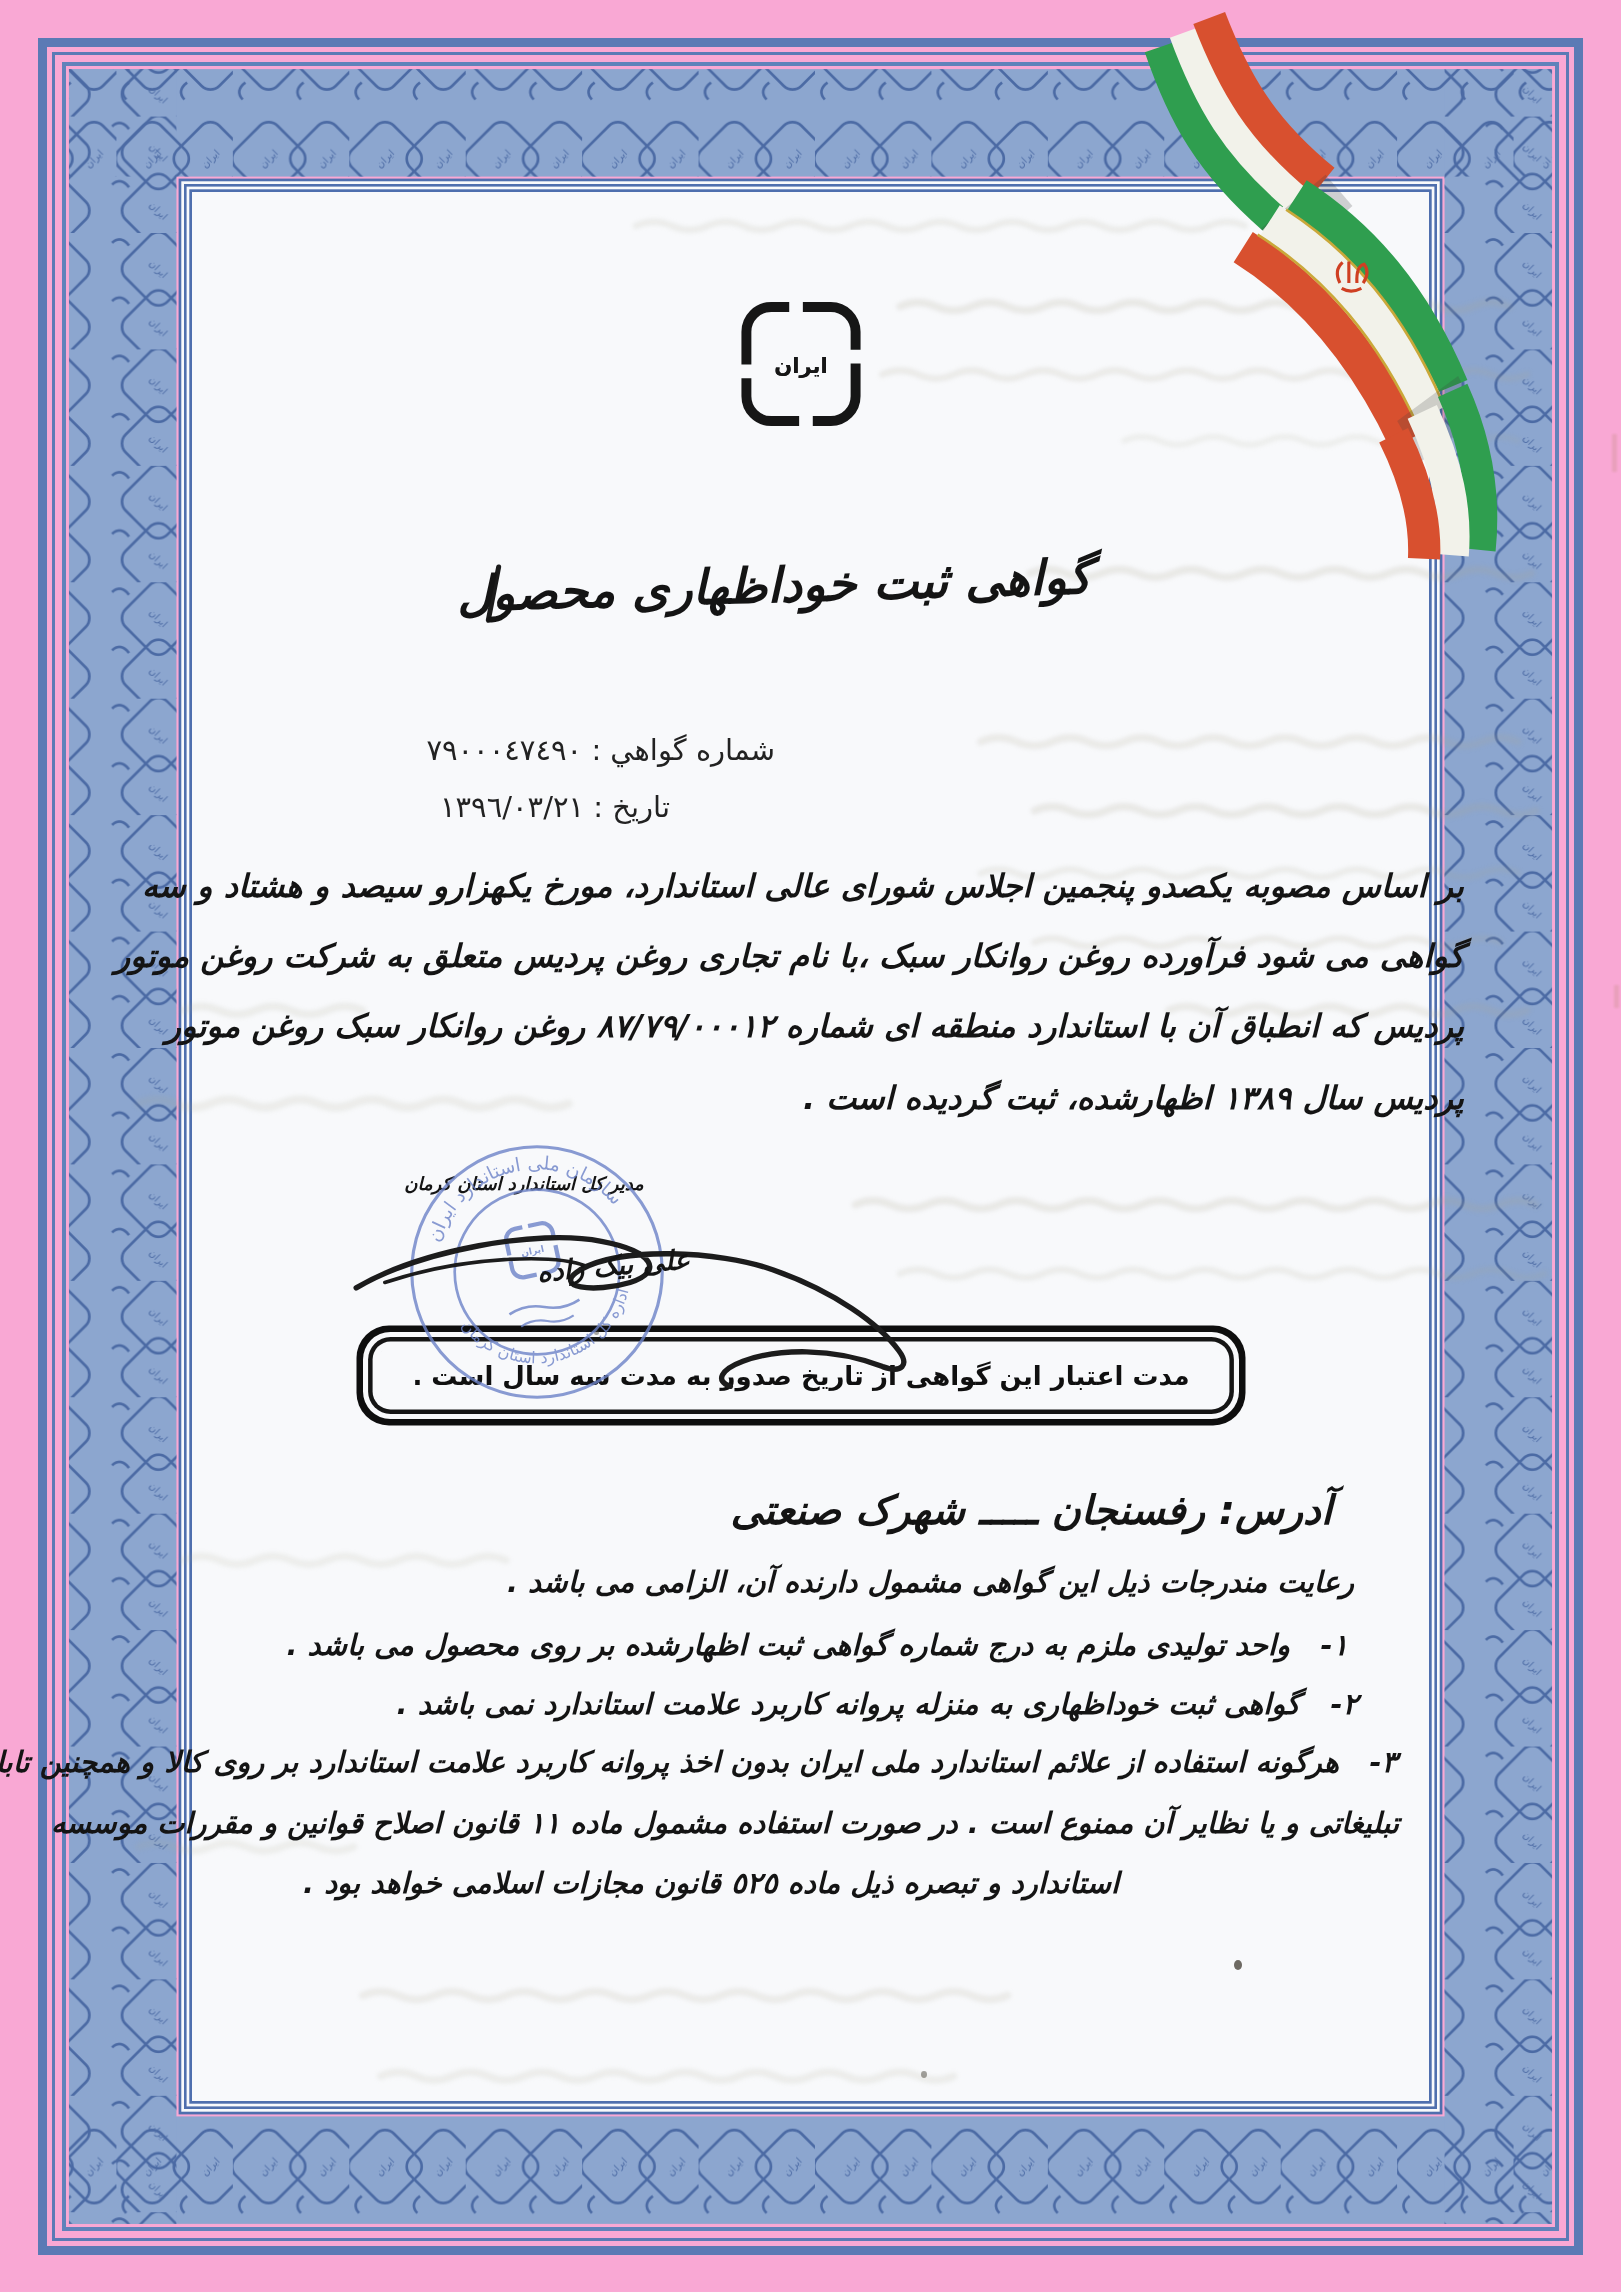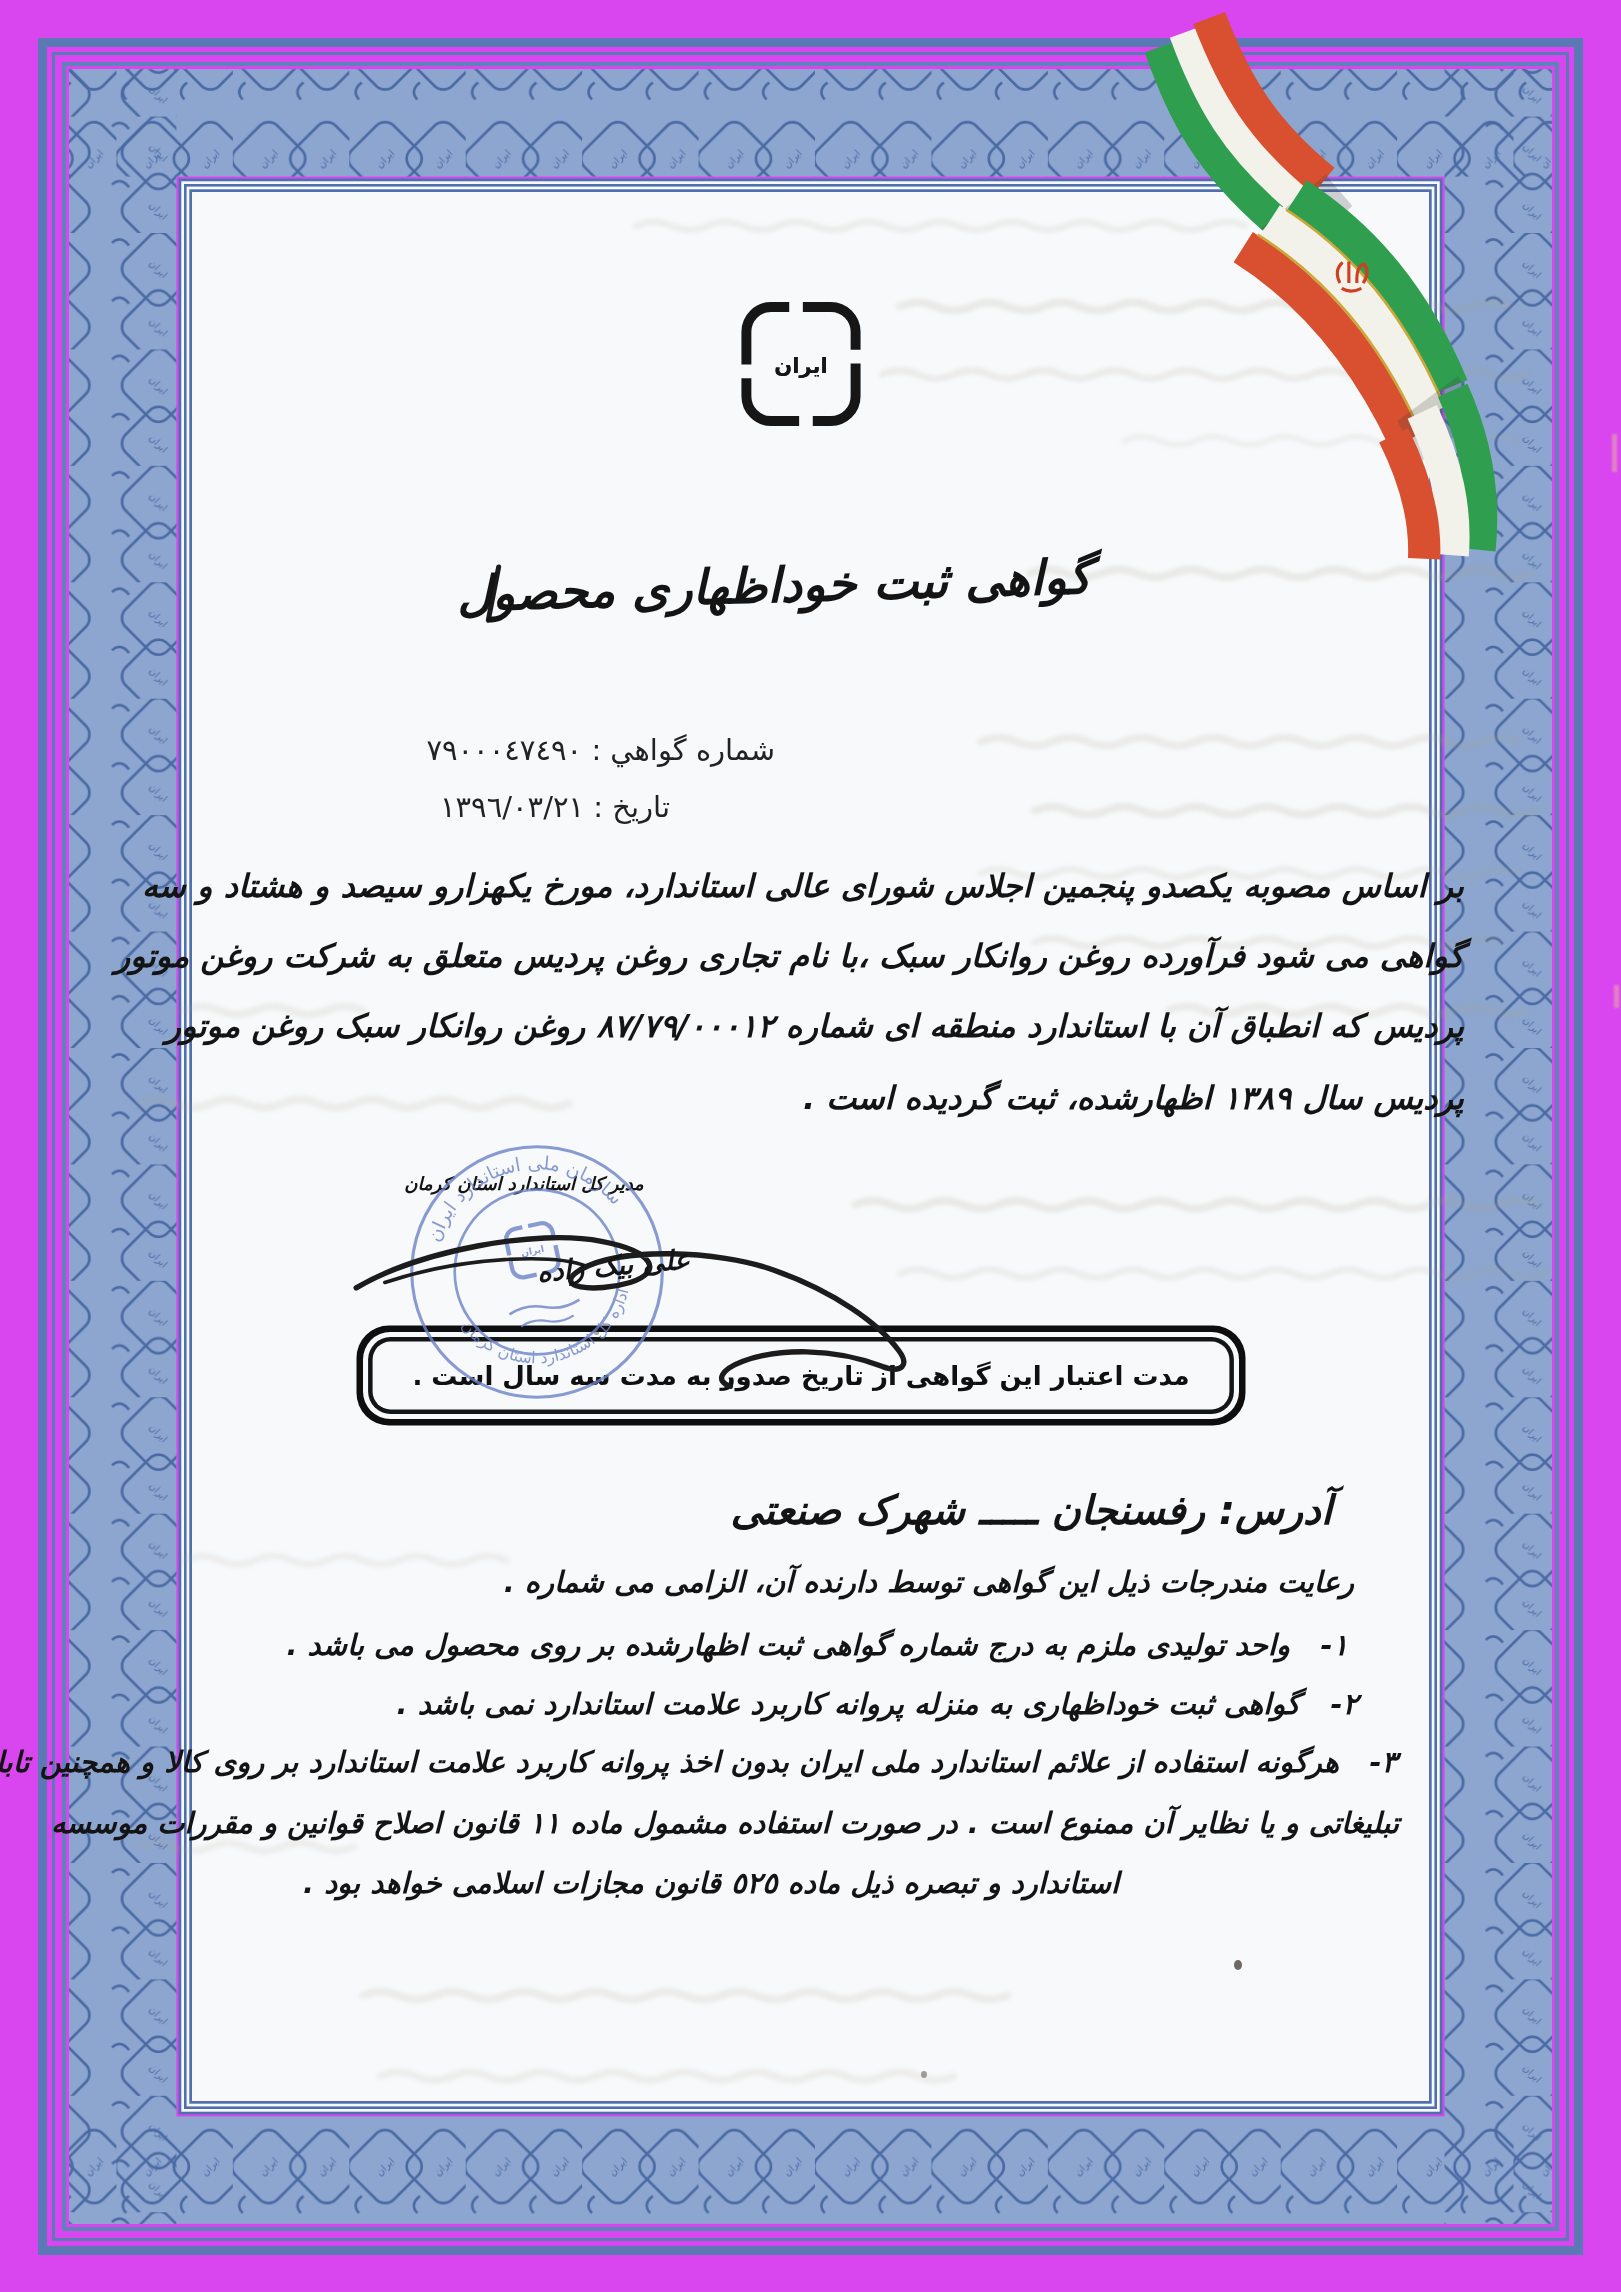--- a/index.html
+++ b/index.html
@@ -1,18 +1,18 @@
 <!DOCTYPE html>
 <html lang="fa" dir="rtl" style="font-size:14.3px"><head>
 <meta charset="utf-8">
 <style>
   html,body{margin:0;padding:0;background:#e8e8e8;}
   .page{
     position:relative;width:1621px;height:2293px;margin:0 auto;
-    background:#d946ef;overflow:hidden;
+    background:#f9a8d4;overflow:hidden;
     font-family:"DejaVu Sans",sans-serif;
   }
   
   .f1,.f2,.f3{position:absolute;pointer-events:none;}
   .f1{inset:38px;border:9px solid #5b7ab5;}
   .f2{inset:52px;border:3.6px solid #5b7ab5;}
   .f3{inset:62px;border:4.5px solid #6082ba;}
   .band-svg{position:absolute;inset:0;z-index:1;}
   .content-area{
     position:absolute;inset:192px;background:#f8f9fb;z-index:2;
@@ -199,21 +199,21 @@
       <path d="M430,1432 C520,1402 620,1400 656,1414" stroke-width="4"></path>
     </g>
   </svg>
   <div class="abs nastaliq sig-name" style="left:537px;top:1250px;" dir="rtl">علی بیک زاده</div>
 
   <div class="validity-box">
     <span dir="rtl">مدت اعتبار این گواهی از تاریخ صدور به مدت سه سال است .</span>
   </div>
 
   <div class="abs nastaliq" style="right:289px;top:1487px;font-size:40px;" dir="rtl">آدرس: رفسنجان ـــــ شهرک صنعتی</div>
-  <div class="abs nastaliq condline" style="right:267px;top:1565px;" dir="rtl">رعایت مندرجات ذیل این گواهی توسط دارنده آن، الزامی می شماره .</div>
+  <div class="abs nastaliq condline" style="right:267px;top:1565px;" dir="rtl">رعایت مندرجات ذیل این گواهی مشمول دارنده آن، الزامی می باشد .</div>
 
   <div class="abs nastaliq condline" style="right:273px;top:1628px;" dir="rtl">
     <span>١-</span>&nbsp;&nbsp;
     <span>واحد تولیدی ملزم به درج شماره گواهی ثبت اظهارشده بر روی محصول می باشد .</span>
   </div>
   <div class="abs nastaliq condline" style="right:263px;top:1687px;margin-left:36px;" dir="rtl">
     <span>٢-</span>&nbsp;&nbsp;
     <span>گواهی ثبت خوداظهاری به منزله پروانه کاربرد علامت استاندارد نمی باشد .</span>
   </div>
   <div class="abs nastaliq condline" style="right:224px;top:1745px;" dir="rtl">

